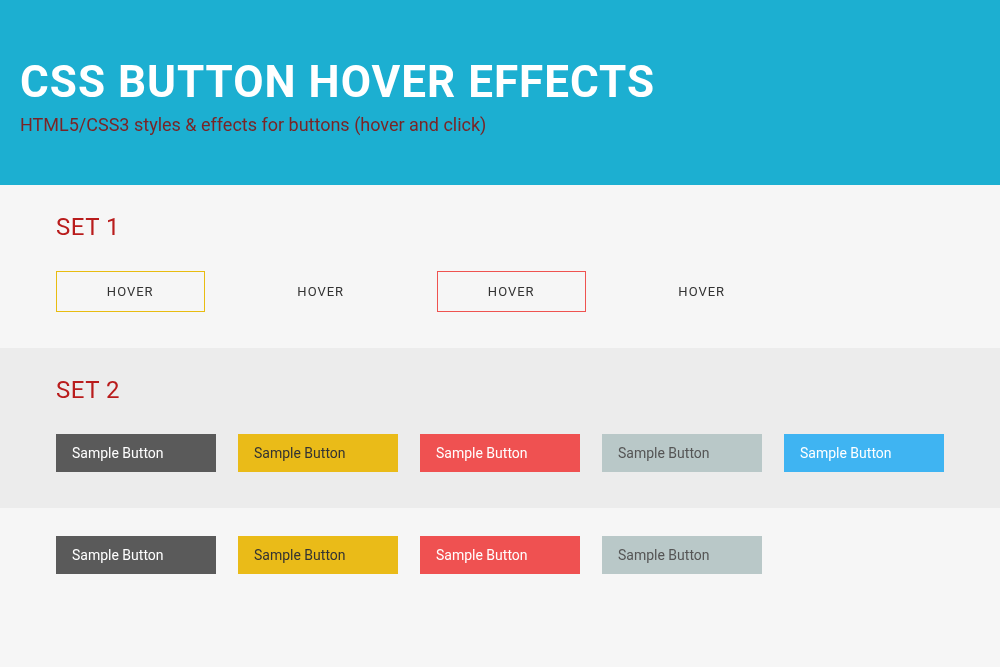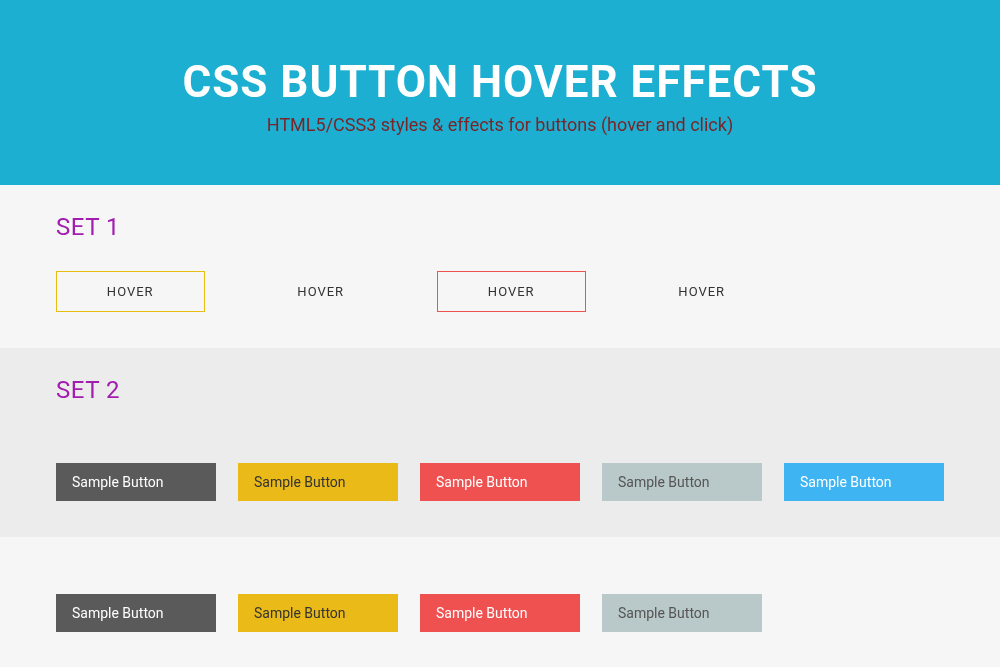--- a/index.html
+++ b/index.html
@@ -5,21 +5,20 @@
   * { margin: 0; padding: 0; box-sizing: border-box; }
   body {
     font-family: -apple-system, BlinkMacSystemFont, "Segoe UI", Roboto, "Helvetica Neue", Arial, sans-serif;
     width: 1000px;
     height: 667px;
     overflow: hidden;
     background: #f6f6f6;
   }
   .header {
     background: #1cafd1;
-    text-align: center;
     padding: 56px 20px 50px 20px;
   }
   .header h1 {
     color: #fff;
     font-weight: 700;
     font-size: 44px;
     letter-spacing: 1px;
   }
   .header p {
     color: #7f1d1d;
@@ -27,21 +26,21 @@
     font-weight: 400;
     margin-top: 6px;
     opacity: 0.95;
   }
   .section {
     padding: 28px 56px 36px 56px;
   }
   .section-a { background: #f6f6f6; }
   .section-b { background: #ececec; }
   .set-title {
-    color: #a21caf;
+    color: #b91c1c;
     font-size: 24px;
     font-weight: 400;
     letter-spacing: 0.5px;
     margin-bottom: 30px;
   }
   .row1 {
     display: grid;
     grid-template-columns: repeat(4, 1fr);
     gap: 42px;
     max-width: 720px;
@@ -68,21 +67,20 @@
   }
   .btn-solid {
     height: 38px;
     display: flex;
     align-items: center;
     padding: 0 16px;
     color: #fff;
     font-size: 14px;
     cursor: pointer;
     font-weight: 400;
-    margin-top: 29px;
   }
   .c-dark   { background: #5a5a5a; color: #fff; }
   .c-yellow { background: #eabb18; color: #333; }
   .c-red    { background: #ef5151; color: #fff; }
   .c-grey   { background: #b9c8c8; color: #555; }
   .c-blue   { background: #3fb4f2; color: #fff; }
 </style>
 </head>
 <body>
 

